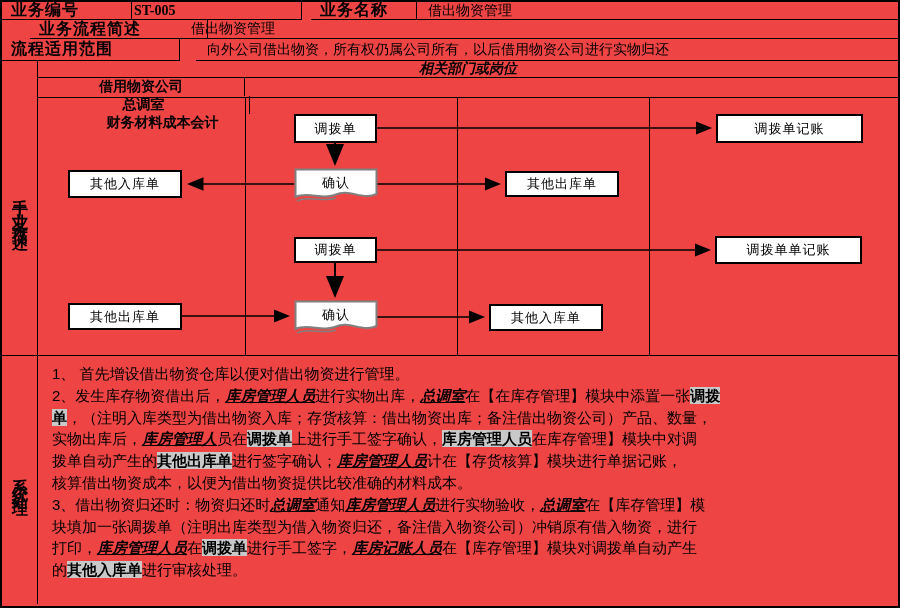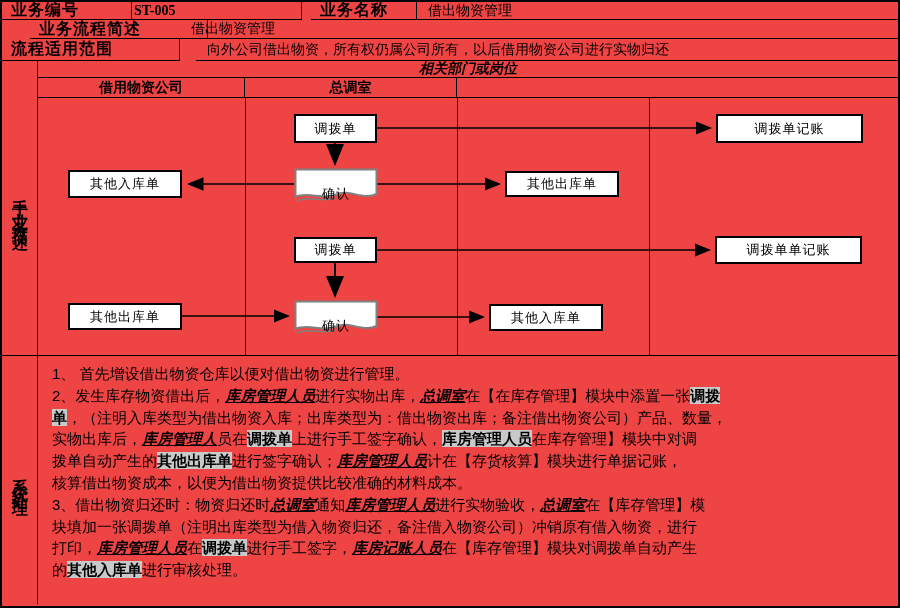--- a/index.html
+++ b/index.html
@@ -15,21 +15,21 @@
   .hdr{font-weight:bold;font-size:14px;}
   .vlabel{position:absolute;box-sizing:border-box;display:flex;align-items:center;justify-content:center;
           writing-mode:vertical-rl;text-orientation:upright;font-weight:bold;font-size:16px;letter-spacing:7px;}
   .colrow{position:absolute;display:flex;box-sizing:border-box;}
   .colrow .col{box-sizing:border-box;display:flex;align-items:center;justify-content:center;height:100%;}
   .flow{position:absolute;left:36px;top:96px;width:860px;height:258px;border-bottom:1px solid #000;box-sizing:border-box;}
   .vline{position:absolute;top:0;width:1px;height:100%;background:#000;}
   .node{position:absolute;box-sizing:border-box;border:2px solid #000;background:#fff;display:flex;align-items:center;justify-content:center;font-size:13px;letter-spacing:1px;}
   .docshape{position:absolute;box-sizing:border-box;}
   .docshape svg{position:absolute;left:0;top:0;}
-  .docshape .doc-label{position:absolute;left:0;top:14px;width:100%;height:24px;display:flex;align-items:center;justify-content:center;font-size:13px;letter-spacing:1px;}
+  .docshape .doc-label{position:absolute;left:0;top:3px;width:100%;height:24px;display:flex;align-items:center;justify-content:center;font-size:13px;letter-spacing:1px;}
   .connectors{position:absolute;left:0;top:0;width:100%;height:100%;}
   .systext{position:absolute;left:36px;top:354px;width:860px;height:248px;box-sizing:border-box;padding:7px 20px 0 14px;font-size:15px;line-height:21.8px;}
   .tline{white-space:nowrap;}
   .seg-n{}
   .seg-biu{font-weight:bold;font-style:italic;text-decoration:underline;}
   .seg-bhl{font-weight:bold;background:#c9c9c9;}
 </style>
 </head>
 <body>
 
@@ -44,23 +44,24 @@
   <div class="cell bb val" style="left:178px;top:18px;width:718px;height:19px;">借出物资管理</div>
 
   <div class="cell bb br lbl" style="left:0;top:37px;width:178px;height:22px;">流程适用范围</div>
   <div class="cell bb val" style="left:194px;top:37px;width:718px;height:22px;">向外公司借出物资，所有权仍属公司所有，以后借用物资公司进行实物归还</div>
 
   <div class="vlabel br bb" style="left:0;top:59px;width:36px;height:295px;">手工业务描述</div>
   <div class="vlabel br" style="left:0;top:354px;width:36px;height:248px;">系统处理</div>
 
   <div class="cell bb center hdr" style="left:36px;top:59px;width:860px;height:17px;font-style:italic;">相关部门或岗位</div>
 
-  <div class="colrow bb" style="left:36px;top:76px;width:860px;height:20px;">
+  <div class="colrow bb" style="left:36px;top:76px;width:860px;height:20px;flex-direction:column;">
     <div class="col br hdr" style="width:207px;">借用物资公司</div>
     <div class="col br hdr" style="width:212px;">总调室</div>
+    <div class="col hdr" style="width:249px;">财务材料成本会计</div>
   </div>
 
   <div class="flow">
     <div class="vline" style="left:207px;"></div>
     <div class="vline" style="left:419px;"></div>
     <div class="vline" style="left:611px;"></div>
 
     <svg class="connectors" width="860" height="258">
       <defs>
         <marker id="ah" markerWidth="11" markerHeight="9" refX="9" refY="4.5" orient="auto">
@@ -100,21 +101,21 @@
       </svg>
       <div class="doc-label">确认</div>
     </div>
     <div class="node" style="left:30px;top:205px;width:114px;height:27px;">其他出库单</div>
     <div class="node" style="left:451px;top:206px;width:114px;height:27px;">其他入库单</div>
   </div>
 
   <div class="systext">
       <div class="tline"><span class="seg-n">1、 首先增设借出物资仓库以便对借出物资进行管理。</span></div>
       <div class="tline"><span class="seg-n">2、发生库存物资借出后，</span><span class="seg-biu">库房管理人员</span><span class="seg-n">进行实物出库，</span><span class="seg-biu">总调室</span><span class="seg-n">在【在库存管理】模块中添置一张</span><span class="seg-bhl">调拨</span></div>
-      <div class="tline"><span class="seg-bhl">单</span><span class="seg-n">，（注明入库类型为借出物资入库；出库类型为：借出物资出库；备注借出物资公司）产品、数量，</span></div>
+      <div class="tline"><span class="seg-bhl">单</span><span class="seg-n">，（注明入库类型为借出物资入库；存货核算：借出物资出库；备注借出物资公司）产品、数量，</span></div>
       <div class="tline"><span class="seg-n">实物出库后，</span><span class="seg-biu">库房管理人</span><span class="seg-n">员在</span><span class="seg-bhl">调拨单</span><span class="seg-n">上进行手工签字确认，</span><span class="seg-bhl">库房管理人员</span><span class="seg-n">在库存管理】模块中对调</span></div>
       <div class="tline"><span class="seg-n">拨单自动产生的</span><span class="seg-bhl">其他出库单</span><span class="seg-n">进行签字确认；</span><span class="seg-biu">库房管理人员</span><span class="seg-n">计在【存货核算】模块进行单据记账，</span></div>
       <div class="tline"><span class="seg-n">核算借出物资成本，以便为借出物资提供比较准确的材料成本。</span></div>
       <div class="tline"><span class="seg-n">3、借出物资归还时：物资归还时</span><span class="seg-biu">总调室</span><span class="seg-n">通知</span><span class="seg-biu">库房管理人员</span><span class="seg-n">进行实物验收，</span><span class="seg-biu">总调室</span><span class="seg-n">在【库存管理】模</span></div>
       <div class="tline"><span class="seg-n">块填加一张调拨单（注明出库类型为借入物资归还，备注借入物资公司）冲销原有借入物资，进行</span></div>
       <div class="tline"><span class="seg-n">打印，</span><span class="seg-biu">库房管理人员</span><span class="seg-n">在</span><span class="seg-bhl">调拨单</span><span class="seg-n">进行手工签字，</span><span class="seg-biu">库房记账人员</span><span class="seg-n">在【库存管理】模块对调拨单自动产生</span></div>
       <div class="tline"><span class="seg-n">的</span><span class="seg-bhl">其他入库单</span><span class="seg-n">进行审核处理。</span></div>
     </div>
 
 </div>

